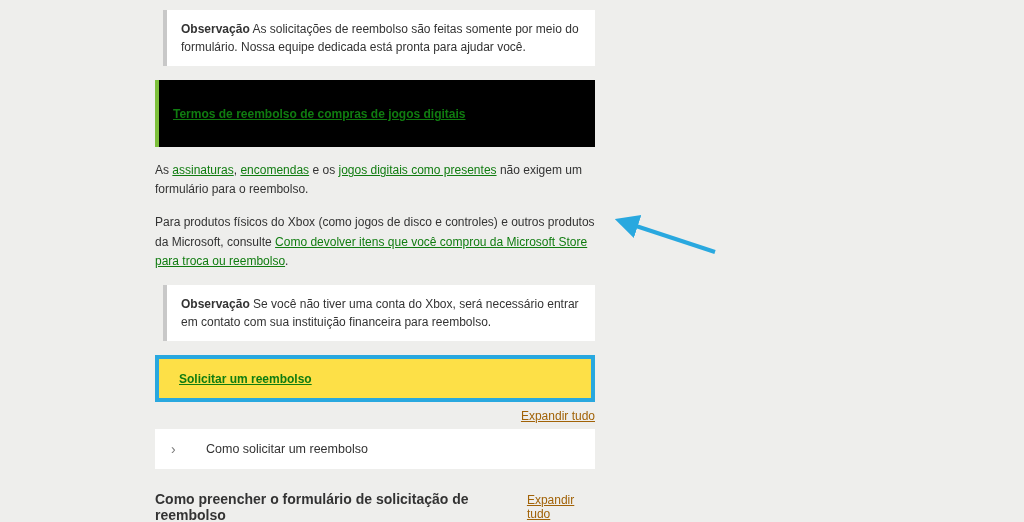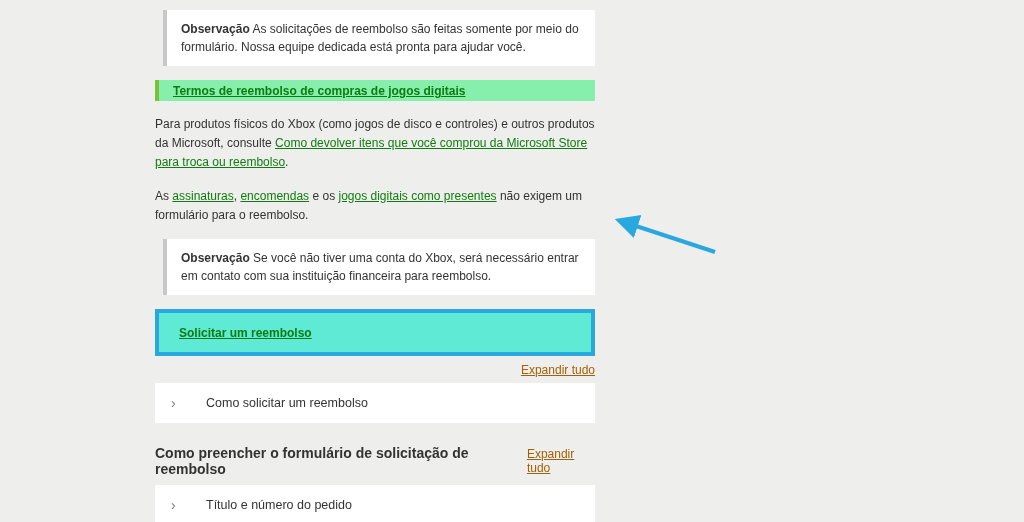--- a/index.html
+++ b/index.html
@@ -20,27 +20,27 @@
     }
     .callout {
       background: #fff;
       border-left: 4px solid #c8c8c8;
       padding: 10px 14px;
       margin: 0 0 14px 8px;
       font-size: 12px;
       line-height: 1.5;
     }
     .callout-green {
-      background: #86efac;
+      background: #000000;
       border-left: 4px solid #7cbf3b;
-      padding: 3px 14px;
+      padding: 26px 14px;
       margin: 0 0 14px 0;
     }
     .callout-highlight {
-      background: #5eead4;
+      background: #fde047;
       padding: 12px 20px;
       border: 4px solid #29a8df;
       margin: 0 0 4px 0;
     }
     .green-link {
       color: #107c10;
       text-decoration: underline;
       font-size: 12px;
       font-weight: 600;
     }
@@ -111,25 +111,25 @@
 
   <div class="callout">
     <span class="bold">Observação</span><span> As solicitações de reembolso são feitas somente por meio do formulário. Nossa equipe dedicada está pronta para ajudar você.</span>
   </div>
 
   <div class="callout-green">
     <a href="#" class="green-link">Termos de reembolso de compras de jogos digitais</a>
   </div>
 
   <p class="para">
-    <span>Para produtos físicos do Xbox (como jogos de disco e controles) e outros produtos da Microsoft, consulte </span><a href="#" class="plain-link">Como devolver itens que você comprou da Microsoft Store para troca ou reembolso</a><span>.</span>
+    <span>As </span><a href="#" class="plain-link">assinaturas</a><span>, </span><a href="#" class="plain-link">encomendas</a><span> e os </span><a href="#" class="plain-link">jogos digitais como presentes</a><span> não exigem um formulário para o reembolso.</span>
   </p>
 
   <p class="para">
-    <span>As </span><a href="#" class="plain-link">assinaturas</a><span>, </span><a href="#" class="plain-link">encomendas</a><span> e os </span><a href="#" class="plain-link">jogos digitais como presentes</a><span> não exigem um formulário para o reembolso.</span>
+    <span>Para produtos físicos do Xbox (como jogos de disco e controles) e outros produtos da Microsoft, consulte </span><a href="#" class="plain-link">Como devolver itens que você comprou da Microsoft Store para troca ou reembolso</a><span>.</span>
   </p>
 
   <div class="callout">
     <span class="bold">Observação</span><span> Se você não tiver uma conta do Xbox, será necessário entrar em contato com sua instituição financeira para reembolso.</span>
   </div>
 
   <div class="callout-highlight">
     <a href="#" class="green-link">Solicitar um reembolso</a>
   </div>
 

